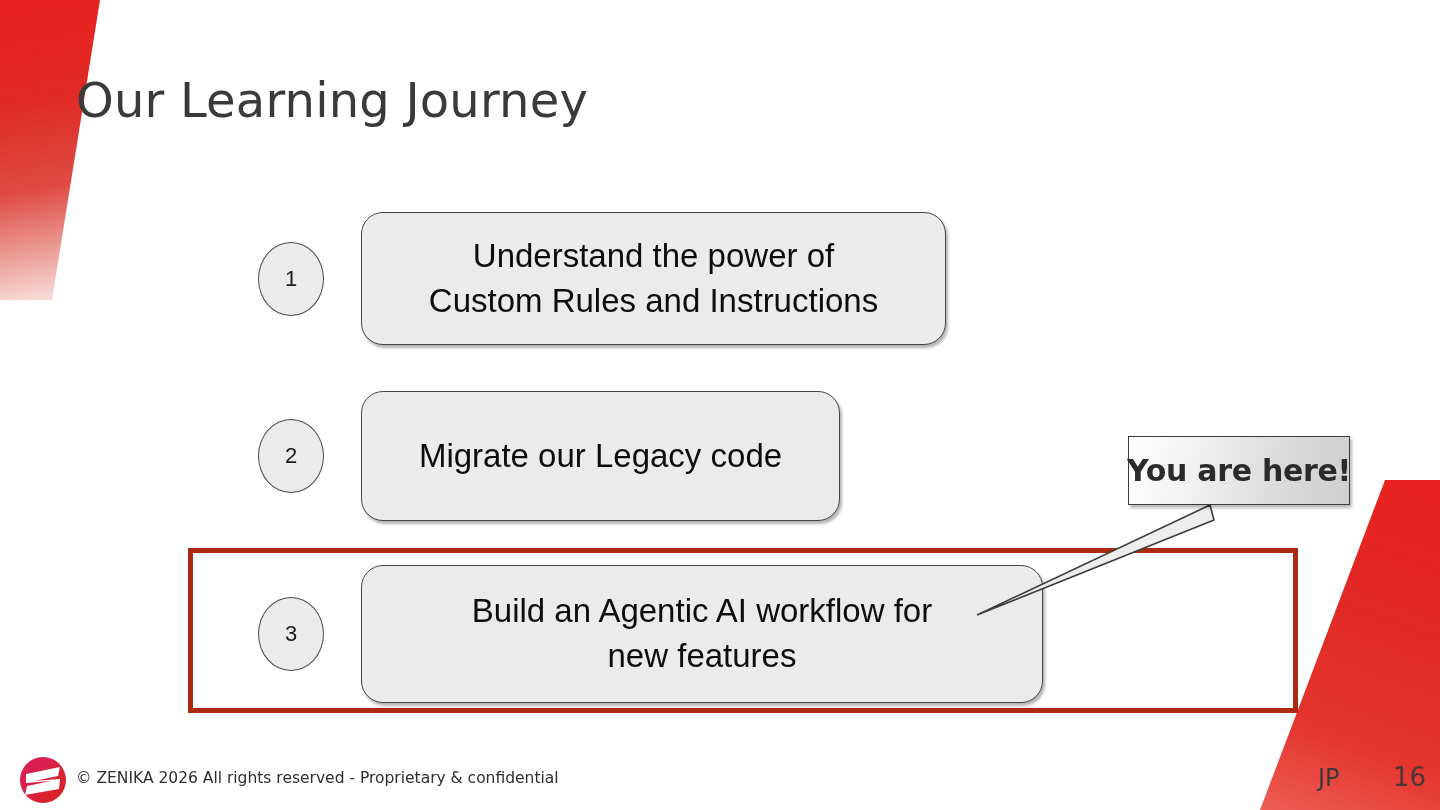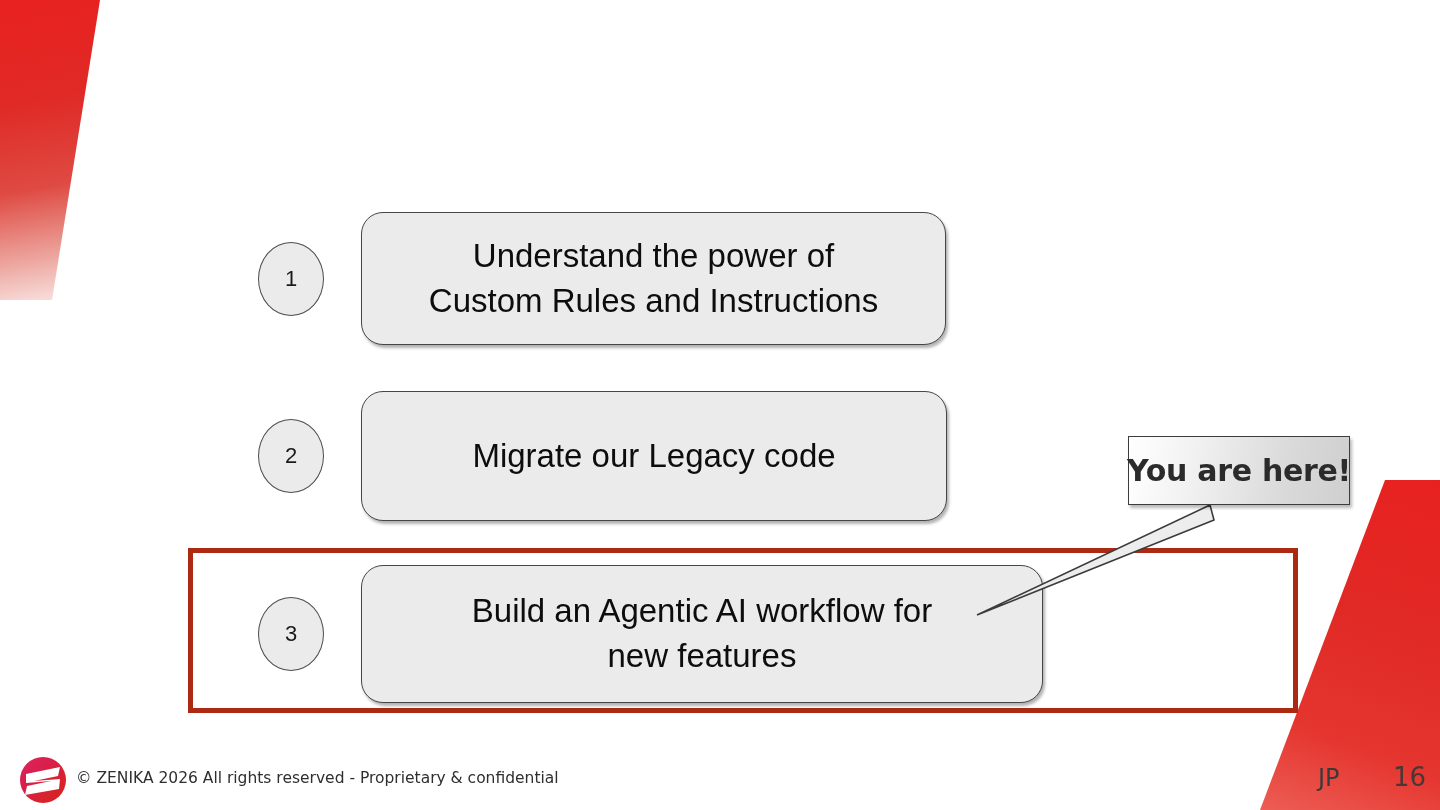--- a/index.html
+++ b/index.html
@@ -101,21 +101,21 @@
     align-items: center;
     justify-content: center;
     text-align: center;
     color: #0d0d0d;
     font-size: 33px;
     line-height: 1.35;
     padding: 6px 20px;
     font-family: "Liberation Sans", sans-serif;
   }
   .step-box.b1 { width: 585px; height: 133px; }
-  .step-box.b2 { width: 586px; height: 130px; }
+  .step-box.b2 { width: 479px; height: 130px; }
   .step-box.b3 { width: 682px; height: 138px; }
 
   
   .callout {
     position: absolute;
     left: 1128px;
     top: 436px;
     width: 222px;
     height: 69px;
     box-sizing: border-box;
@@ -192,20 +192,21 @@
   }
 </style>
 </head>
 <body>
 
 <div id="slide">
 
   <div class="corner-tl"></div>
   <div class="corner-br"></div>
 
+  <div class="slide-title">Our Learning Journey</div>
 
   <div class="highlight-frame"></div>
 
   <div class="step-row r1">
     <div class="step-badge">1</div>
     <div class="step-box b1">
       <span style="white-space:pre-line">Understand the power of
 Custom Rules and Instructions</span>
     </div>
   </div>

